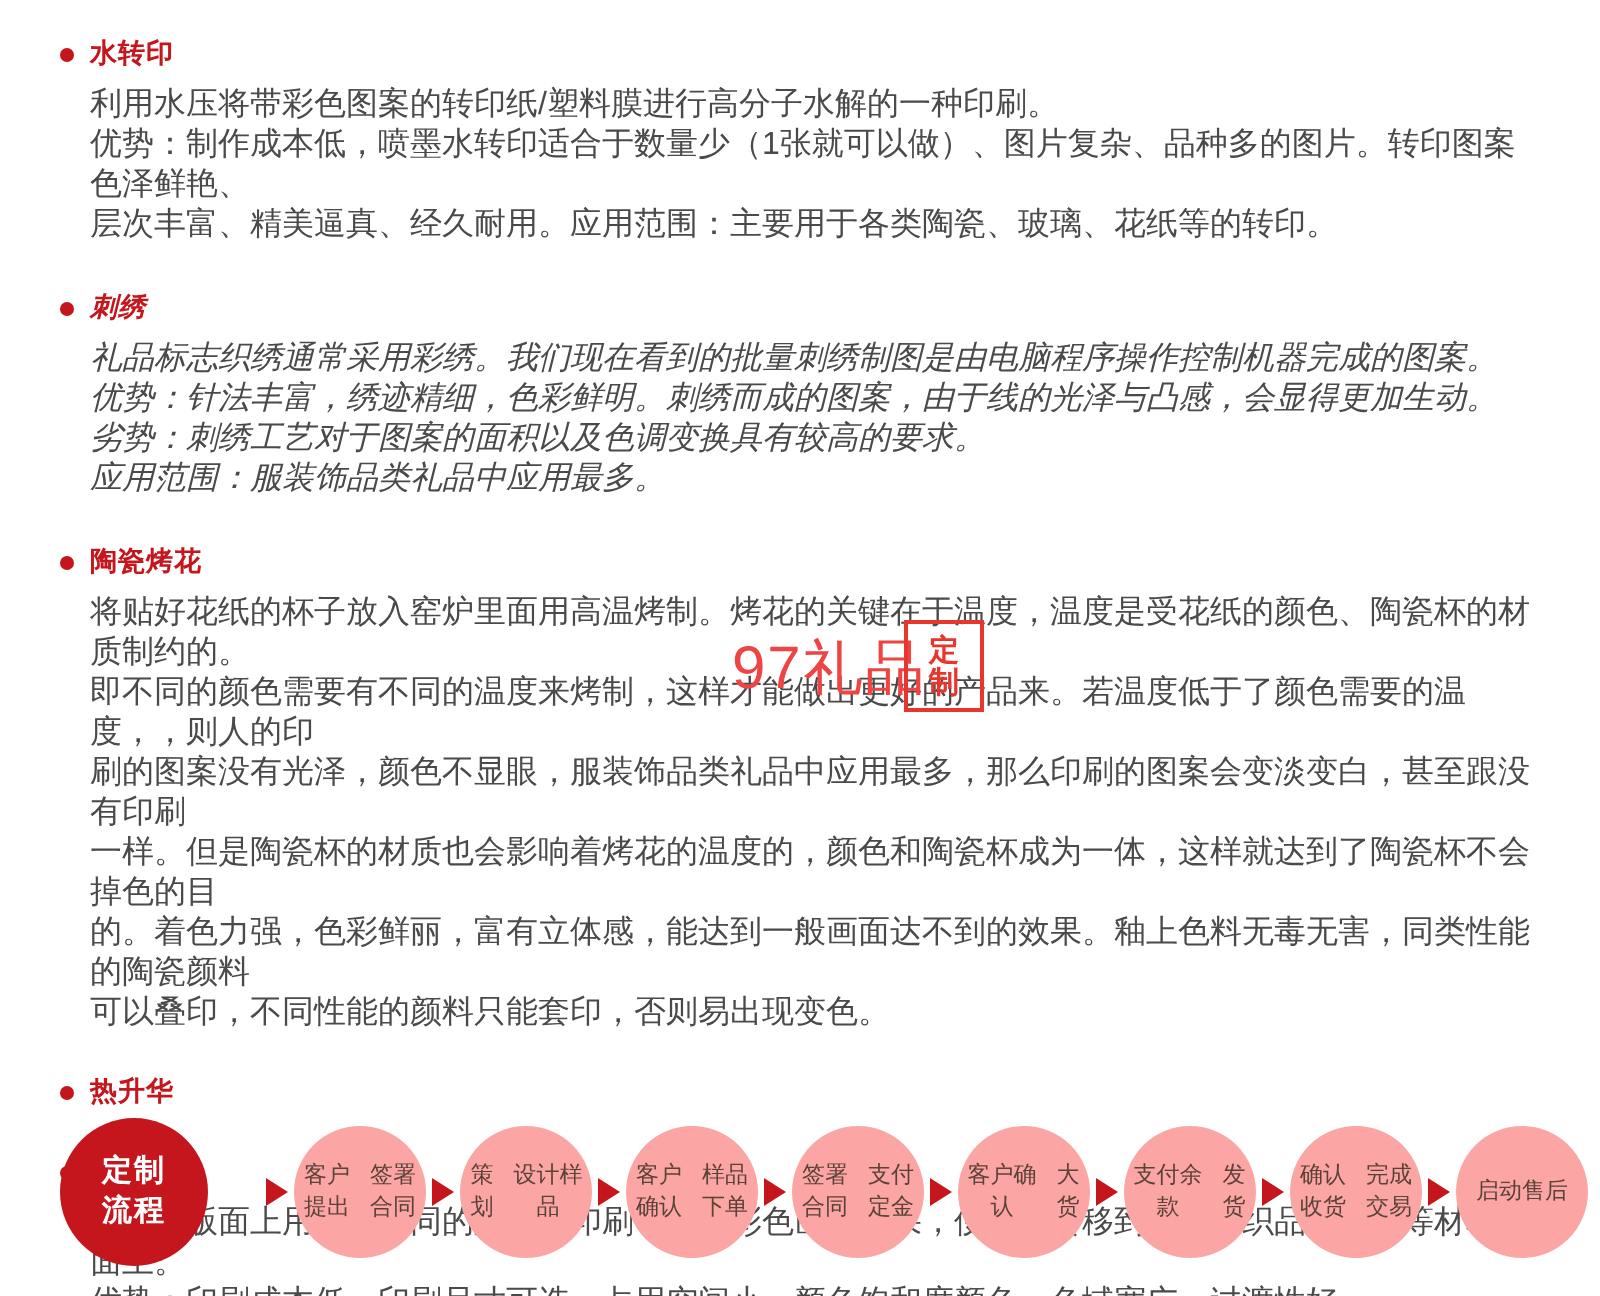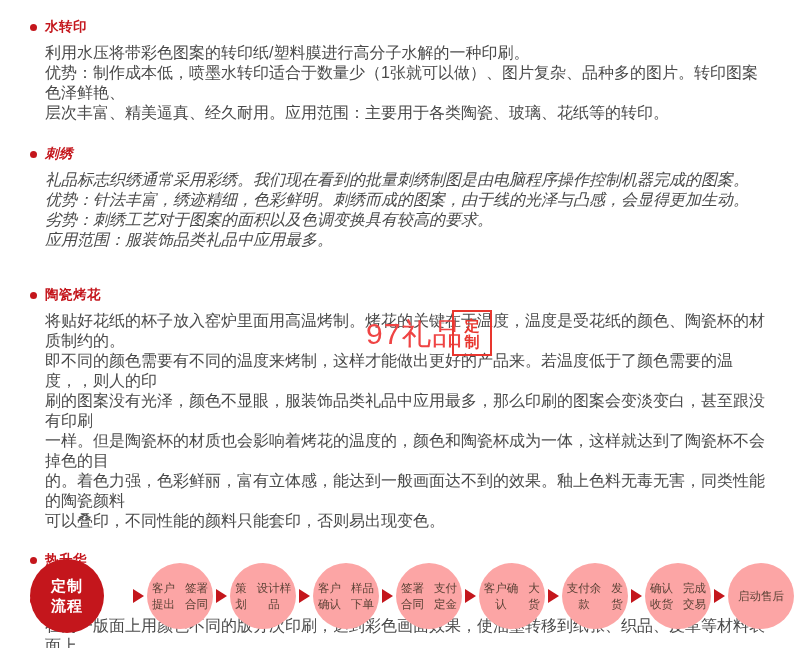--- a/index.html
+++ b/index.html
@@ -50,21 +50,21 @@
     font-size: 16px;
     line-height: 20px;
     color: #4a4a4a;
   }
   .sec-body p {
     margin: 0;
     white-space: pre-wrap;
   }
   .s-waterprint { margin-top: 18px; }
   .s-embroidery { margin-top: 22px; font-style: italic; }
-  .s-ceramic { margin-top: 36px; }
+  .s-ceramic { margin-top: 22px; }
   .s-sublimation { margin-top: 20px; }
   .s-colorprint { margin-top: 22px; }
 
   
   .watermark {
     position: absolute;
     left: 366px;
     top: 292px;
     width: 130px;
     height: 56px;

